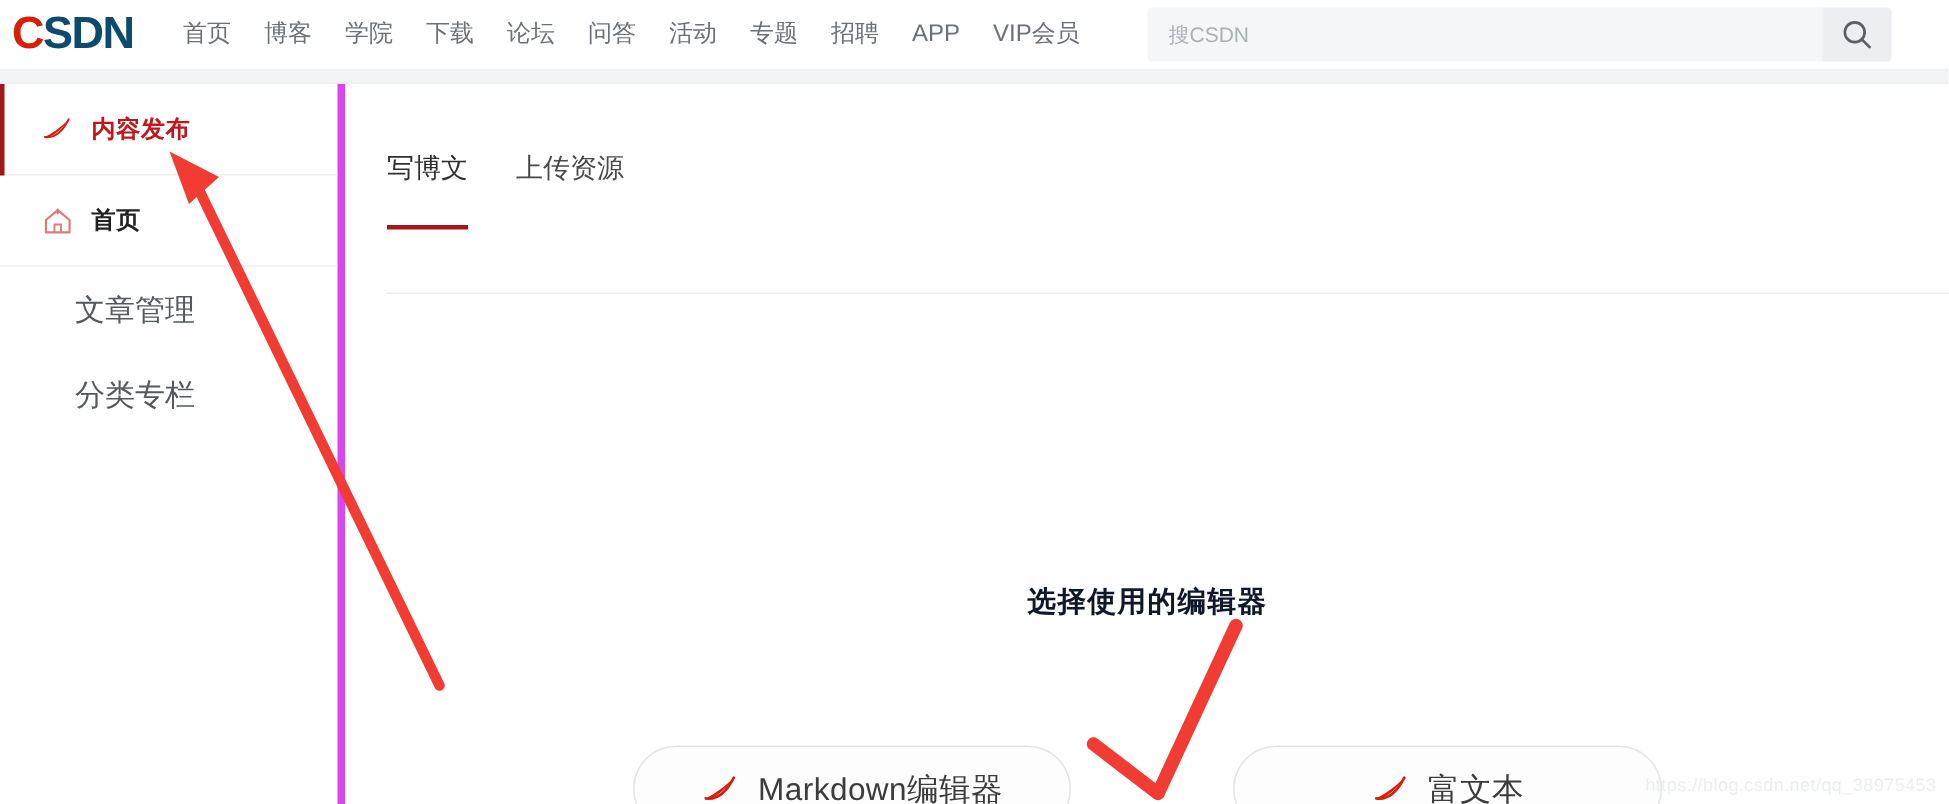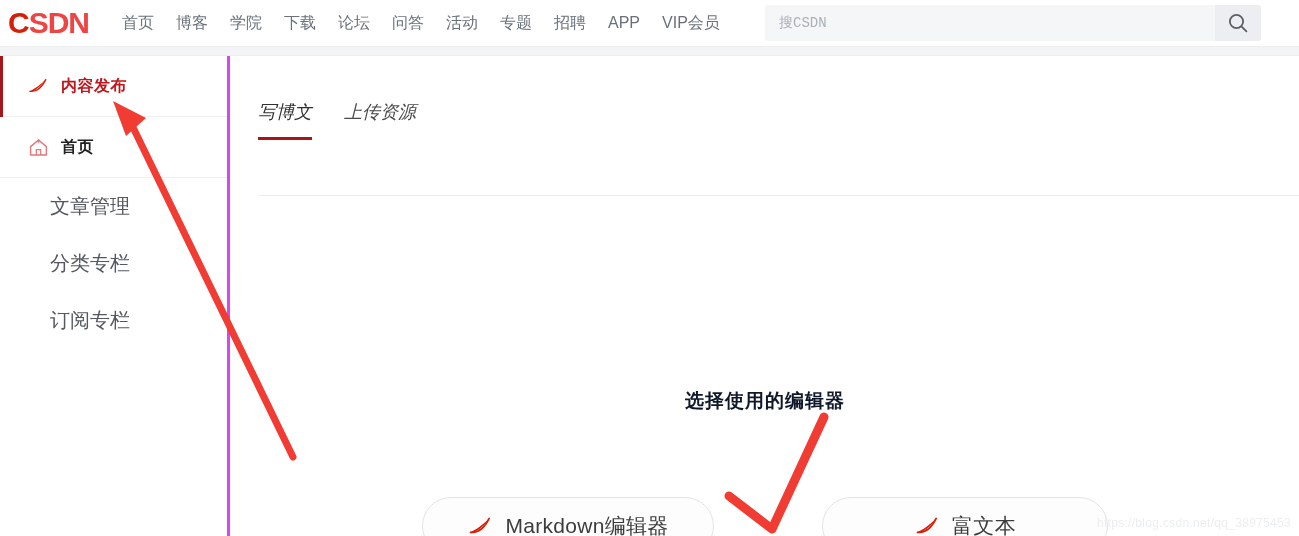--- a/index.html
+++ b/index.html
@@ -16,58 +16,58 @@
     position: absolute; left: 0; top: 0; width: 1299px; height: 46px;
     background: #ffffff;
     display: flex; align-items: center;
   }
   .logo {
     margin-left: 8px; margin-right: 22px;
     font-size: 30px; font-weight: 700; letter-spacing: -1px;
     line-height: 1; user-select: none;
   }
   .logo .c { color: #d81e06; }
-  .logo .sdn { color: #ef4444; }
+  .logo .sdn { color: #0c4a6e; }
 
   .nav { display: flex; align-items: center; gap: 0px; }
   .nav-item {
     font-size: 16px; color: #6b7179; padding: 4px 11px;
     white-space: nowrap; cursor: pointer; line-height: 22px;
   }
 
   .search-wrap {
     position: absolute; left: 765px; top: 5px;
     width: 496px; height: 36px;
     background: #f5f6f7; border-radius: 3px;
     display: flex; align-items: center;
   }
   .search-input {
     flex: 1; height: 36px; border: none; outline: none; background: transparent;
     padding: 0 14px; font-size: 14px; color: #737373;
-    font-family: Liberation Mono, monospace;
+    font-family: Liberation Sans, sans-serif;
   }
   .search-input::placeholder { color: #aab0b8; }
   .search-btn {
     width: 46px; height: 36px; background: #eceef1;
     border: none; border-radius: 0 3px 3px 0;
     display: flex; align-items: center; justify-content: center; cursor: pointer;
   }
 
   .header-sep {
     position: absolute; left: 0; top: 46px; width: 1299px; height: 10px;
     background: #f3f4f6;
     border-top: 1px solid #eceef0;
     border-bottom: 1px solid #eceef0;
   }
 
   
   .sidebar {
     position: absolute; left: 0; top: 56px; width: 230px; height: 480px;
     background: #ffffff;
-    border-right: 3px solid #d946ef;
+    border-right: 5px solid #d946ef;
   }
   .side-row {
     position: relative; height: 61px;
     display: flex; align-items: center;
     border-bottom: 1px solid #efefef;
     cursor: pointer;
   }
   .side-row .accent {
     position: absolute; left: 0; top: 0; width: 3px; height: 61px;
     background: #a4161a;
@@ -94,21 +94,21 @@
   .content {
     position: absolute; left: 231px; top: 56px;
     width: 1068px; height: 480px; background: #fff;
   }
   .tabbar {
     position: relative; margin-left: 27px; margin-top: 44px;
     height: 40px; display: flex; align-items: flex-start; gap: 32px;
   }
   .tab {
     font-size: 18px; color: #4a4a4a; cursor: pointer;
-    padding-bottom: 12px; position: relative; line-height: 24px; font-style: italic;
+    padding-bottom: 25px; position: relative; line-height: 24px;
   }
   .tab.active { color: #303030; }
   .tab.active::after {
     content: ""; position: absolute; left: 0; right: 0; bottom: -4px;
     height: 3px; background: #a4161a;
   }
   .tab-line {
     position: absolute; left: 27px; top: 139px; width: 1041px; height: 1px;
     background: #ededed;
   }
@@ -200,21 +200,20 @@
           <path d="M9.5 20.5 V14.5 H14.5 V20.5" fill="none" stroke="#e0777b" stroke-width="1.4"></path>
           <path d="M12 3 L12 6" stroke="#e0777b" stroke-width="1.6" stroke-linecap="round"></path>
         </svg>
       </div>
       <div class="side-label">首页</div>
     </div>
 
 
     <div class="subitem">文章管理</div>
     <div class="subitem">分类专栏</div>
-    <div class="subitem">订阅专栏</div>
   </div>
 
   <div class="content">
     <div class="tabbar">
       <div class="tab active">写博文</div>
       <div class="tab">上传资源</div>
     </div>
     <div class="tab-line"></div>
 
     <div class="choose-title">选择使用的编辑器</div>

